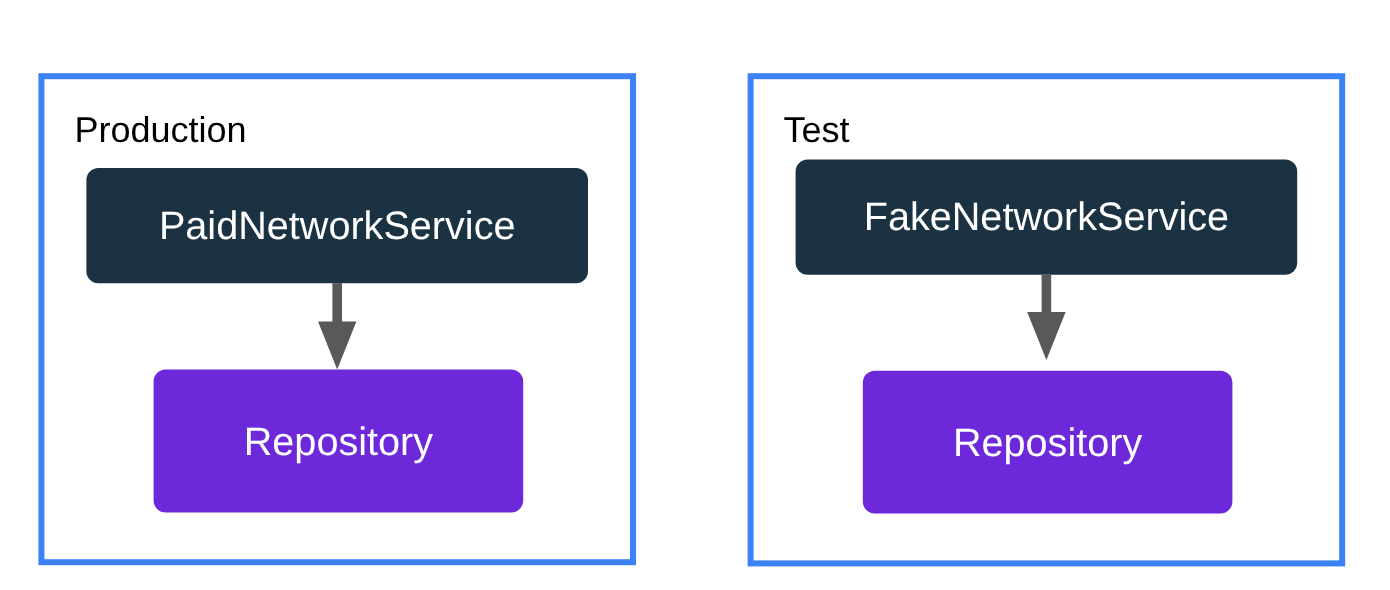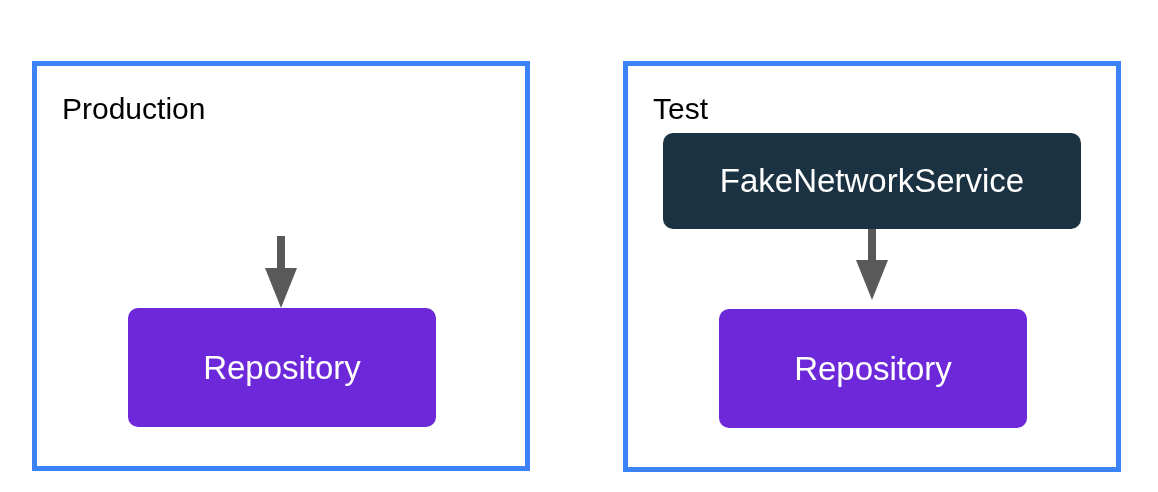--- a/index.html
+++ b/index.html
@@ -85,20 +85,23 @@
   .panel.right .arrow .head  { top: 31px; }
 </style>
 </head>
 <body>
 
 <div class="canvas">
 
   <div class="panel left">
     <div class="panel-label">Production</div>
 
+    <div class="node service-node">
+      <span>PaidNetworkService</span>
+    </div>
 
     <div class="arrow">
       <div class="shaft"></div>
       <div class="head"></div>
     </div>
 
     <div class="node repo-node">
       <span>Repository</span>
     </div>
   </div>

